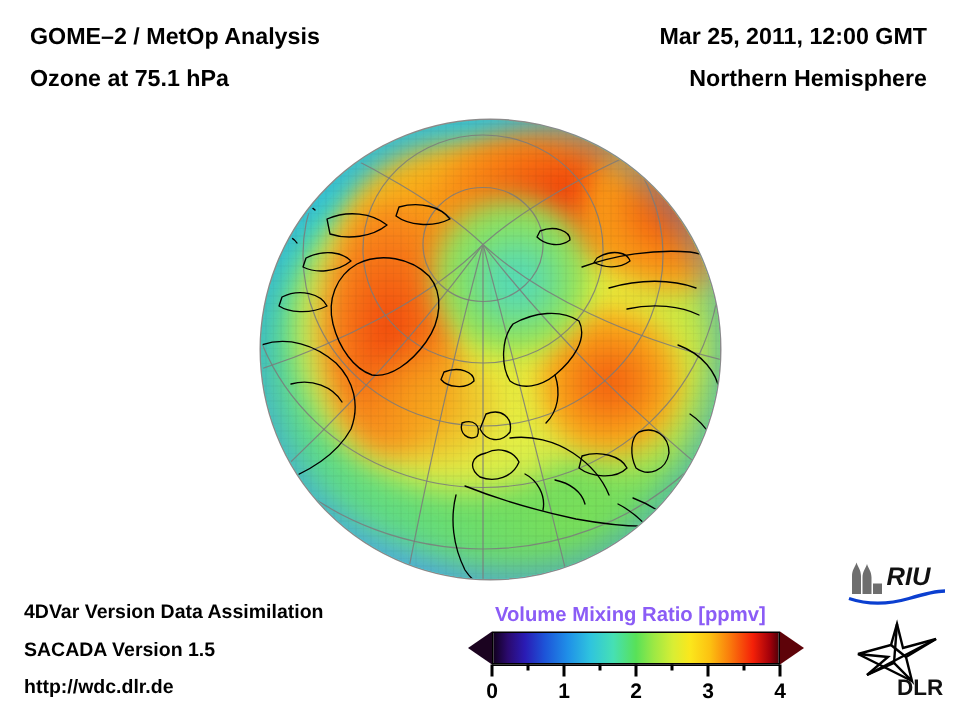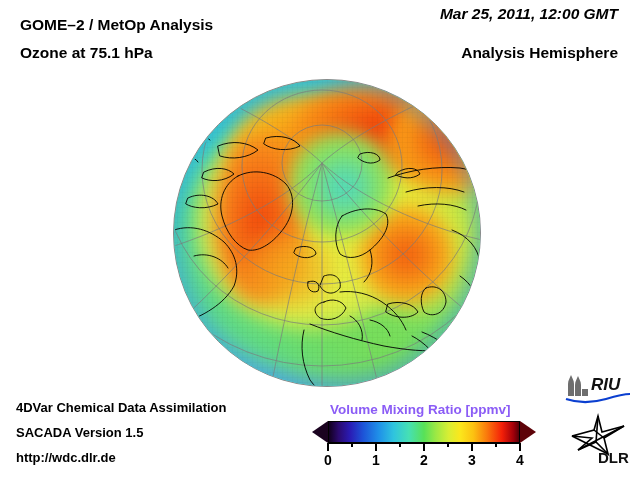--- a/index.html
+++ b/index.html
@@ -3,21 +3,21 @@
 <meta charset="utf-8">
 <style>
   html,body{margin:0;padding:0;}
   body{
     width:640px;height:480px;background:#ffffff;position:relative;
     font-family:"Liberation Sans",sans-serif;overflow:hidden;
   }
   .txt{position:absolute;color:#000000;font-weight:bold;white-space:nowrap;}
   #title1{left:20px;top:16px;font-size:15.5px;}
   #title2{left:20px;top:44px;font-size:15.5px;}
-  #date{right:22px;top:5px;font-size:15.5px;font-style:italic;}
+  #date{right:22px;top:16px;font-size:15.5px;}
   #hemi{right:22px;top:44px;font-size:15.5px;}
   #f1{left:16px;top:400px;font-size:13px;}
   #f2{left:16px;top:425px;font-size:13px;}
   #f3{left:16px;top:450px;font-size:13px;text-align:right;}
 
   
   #globe-wrap{position:absolute;left:173px;top:79px;width:308px;height:308px;}
   #globe{
     position:absolute;inset:0;border-radius:50%;
     border:1px solid #8a8a8a;box-sizing:border-box;overflow:hidden;
@@ -58,21 +58,21 @@
   
   #riu{position:absolute;left:562px;top:372px;width:70px;height:32px;}
   #dlr{position:absolute;left:568px;top:412px;width:64px;height:54px;}
 </style>
 </head>
 <body>
 
 <div class="txt" id="title1">GOME–2 / MetOp Analysis</div>
 <div class="txt" id="title2">Ozone at 75.1 hPa</div>
 <div class="txt" id="date">Mar 25, 2011, 12:00 GMT</div>
-<div class="txt" id="hemi">Analysis Hemisphere</div>
+<div class="txt" id="hemi">Northern Hemisphere</div>
 
 <div id="globe-wrap">
   <div id="globe">
 
     <div class="f2b" style="left:-40px;top:120px;width:400px;height:280px;background:radial-gradient(circle,#4ec9ea 0%,#49c8e6 45%,#3fc9dd 75%,rgba(63,201,221,0) 100%);"></div>
     <div class="f2b" style="left:40px;top:180px;width:300px;height:200px;background:radial-gradient(circle,#56a7e6 0%,#5bb6e8 55%,rgba(91,182,232,0) 100%);"></div>
 
     <div class="f2b" style="left:-10px;top:40px;width:330px;height:260px;background:radial-gradient(circle,#6fe05f 0%,#63dd7d 55%,rgba(99,221,125,0) 100%);"></div>
     <div class="f2b" style="left:150px;top:30px;width:230px;height:250px;background:radial-gradient(circle,#76e25a 0%,#6ddf86 60%,rgba(109,223,134,0) 100%);"></div>
     <div class="f2b" style="left:110px;top:190px;width:210px;height:150px;background:radial-gradient(circle,#7ade55 0%,rgba(122,222,85,0) 100%);"></div>
@@ -225,15 +225,15 @@
   <g fill="none" stroke="#000" stroke-width="1.6">
     <path d="M4 24 L26 18 L30 4 L34 20 L56 14 L36 26 L40 42 L28 30 L10 38 L24 26 Z"></path>
     <path d="M26 18 L36 26"></path>
     <path d="M30 4 L28 30"></path>
     <path d="M4 24 L40 42"></path>
     <path d="M56 14 L10 38"></path>
   </g>
   <text x="30" y="51" font-family="Liberation Sans, sans-serif" font-size="15" font-weight="bold" fill="#111">DLR</text>
 </svg>
 
-<div class="txt" id="f1">4DVar Chemical Data Assimilation</div>
+<div class="txt" id="f1">4DVar Version Data Assimilation</div>
 <div class="txt" id="f2">SACADA Version 1.5</div>
 <div class="txt" id="f3">http://wdc.dlr.de</div>
 
 </body></html>

